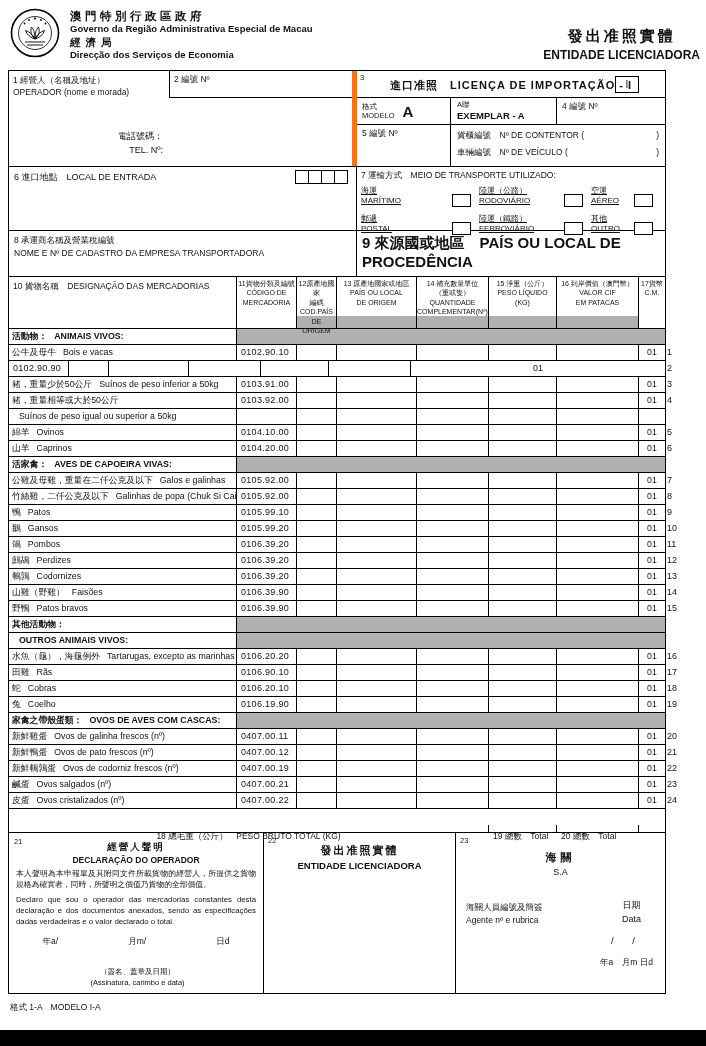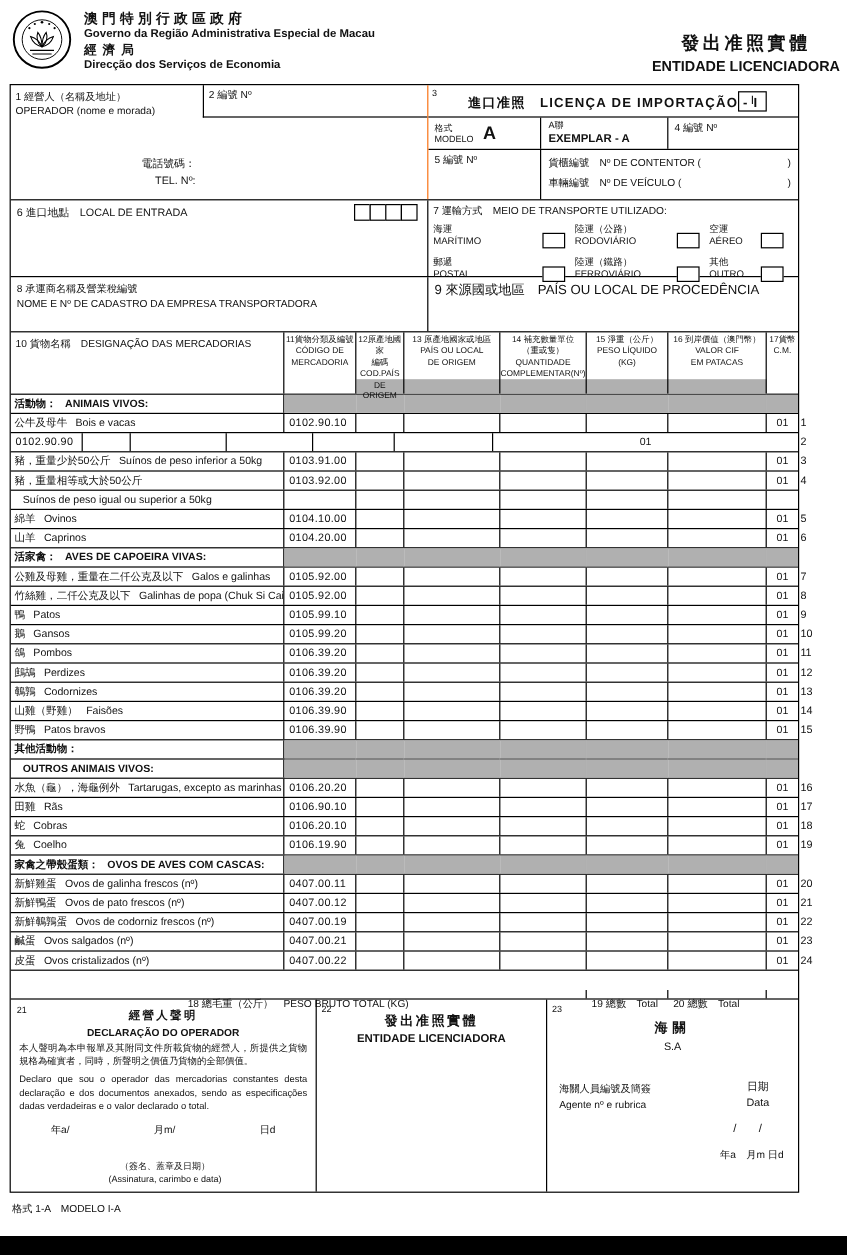--- a/index.html
+++ b/index.html
@@ -18,21 +18,21 @@
   .entity { position:absolute; right:0; top:21px; text-align:center; }
   .entity-cn { font-size:15px; font-weight:bold; letter-spacing:3px; }
   .entity-pt { font-size:12px; font-weight:bold; margin-top:2px; }
 
   
   .form { position:absolute; left:8px; top:70px; width:658px; border:1.6px solid #000; background:#fff; }
   .bnum { font-size:7.5px; }
 
   
   .r1 { display:flex; height:96px; border-bottom:1px solid #000; }
-  .r1-left { width:348px; border-right:1px solid #f97316; position:relative; }
+  .r1-left { width:348px; border-right:5px solid #f97316; position:relative; }
   .box1-label { position:absolute; left:4px; top:3px; font-size:8.5px; line-height:1.45; }
   .box2 { position:absolute; left:160px; top:0; right:0; height:27px; border-left:1px solid #000; border-bottom:1px solid #000; padding:3px 4px; font-size:8.5px; }
   .tel { position:absolute; left:0; width:154px; bottom:8px; text-align:right; font-size:9px; line-height:1.55; }
   .r1-right { flex:1; display:flex; flex-direction:column; }
   .r3box { height:27px; border-bottom:1px solid #000; position:relative; }
   .n3 { position:absolute; left:3px; top:2px; font-size:7.5px; }
   .lic-title { text-align:center; font-size:11px; font-weight:bold; letter-spacing:1px; padding-top:7px; }
   .ibox { position:absolute; right:26px; top:5px; width:24px; height:17px; border:1.2px solid #000; text-align:center; font-size:10px; line-height:15px; }
   .modrow { height:27px; border-bottom:1px solid #000; display:flex; }
   .modelo { width:94px; border-right:1px solid #000; display:flex; align-items:center; gap:8px; padding:1px 5px; }
@@ -47,29 +47,29 @@
   .contentor { flex:1; padding:3px 6px 5px; font-size:8.5px; display:flex; flex-direction:column; justify-content:space-around; }
   .cline { display:flex; justify-content:space-between; }
 
   
   .r2 { display:flex; height:64px; border-bottom:1px solid #000; }
   .r2-left { width:348px; border-right:1px solid #000; position:relative; padding:4px 5px; font-size:9px; }
   .sq4 { position:absolute; right:8px; top:3px; display:flex; }
   .sq { width:14px; height:14px; border:1px solid #000; margin-left:-1px; background:#fff; }
   .r2-right { flex:1; padding:3px 4px 2px; }
   .topt { font-size:8.5px; }
-  .opts { display:grid; grid-template-columns:118px 112px 1fr; row-gap:7px; margin-top:4px; }
+  .opts { display:grid; grid-template-columns:118px 112px 1fr; row-gap:7px; margin-top:4px;text-decoration:underline; }
   .opt { display:flex; justify-content:space-between; align-items:flex-end; padding-right:8px; }
   .opt .ol { font-size:8px; line-height:1.3; }
   .cb { width:19px; height:13px; border:1px solid #000; background:#fff; }
 
   
   .r3 { display:flex; height:46px; border-bottom:1px solid #000; }
   .r3-left { width:348px; border-right:1px solid #000; padding:3px 5px; font-size:8.5px; line-height:1.5; }
-  .r3-right { flex:1; padding:3px 5px; font-size:11px; }
+  .r3-right { flex:1; padding:3px 5px; font-size:15px;font-weight:bold; }
 
   
   .thead { display:flex; height:52px; border-bottom:1px solid #000; position:relative; text-align:center; }
   .hc { border-right:1px solid #000; padding-top:2px; font-size:7px; line-height:1.35; white-space:pre-line; position:relative; z-index:1; }
   .hc.name { text-align:left; padding:4px 4px 0; font-size:8.5px; }
   .hstrip { position:absolute; left:288px; width:342px; bottom:0; height:12px; background:#b0b0b0; }
   .w-name{width:228px;} .w-code{width:60px;} .w-cp{width:40px;} .w-pais{width:80px;}
   .w-qty{width:72px;} .w-peso{width:68px;} .w-val{width:82px;} .w-cm{flex:1; border-right:none !important;}
 
   .trow { display:flex; height:16px; border-bottom:1px solid #000; position:relative; font-size:8.8px; line-height:15px; }

